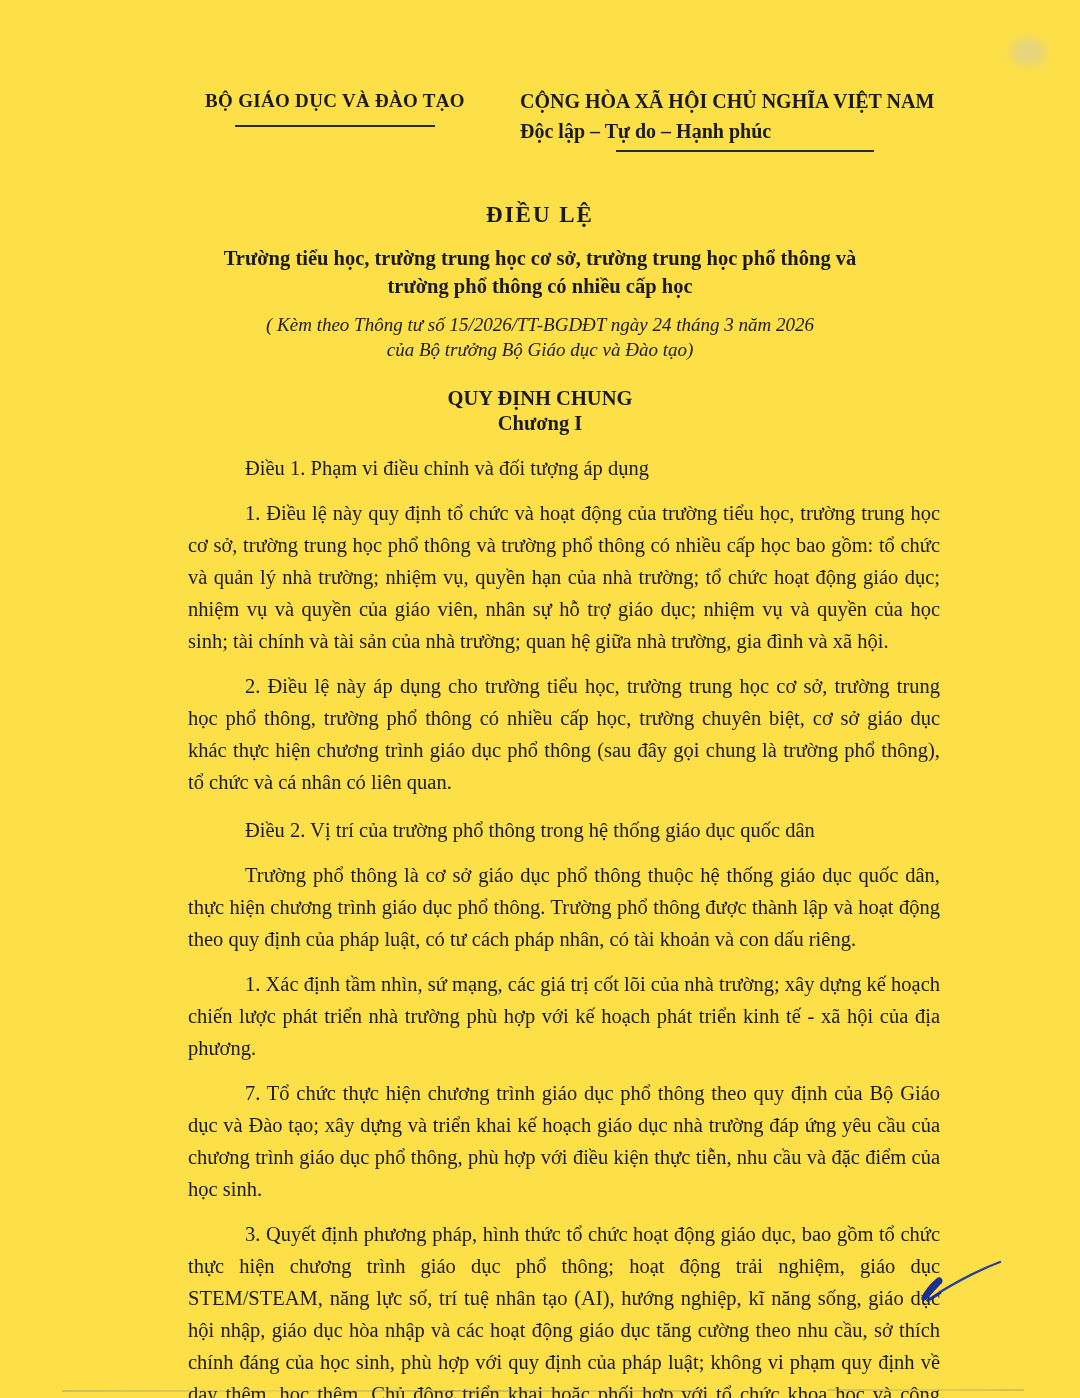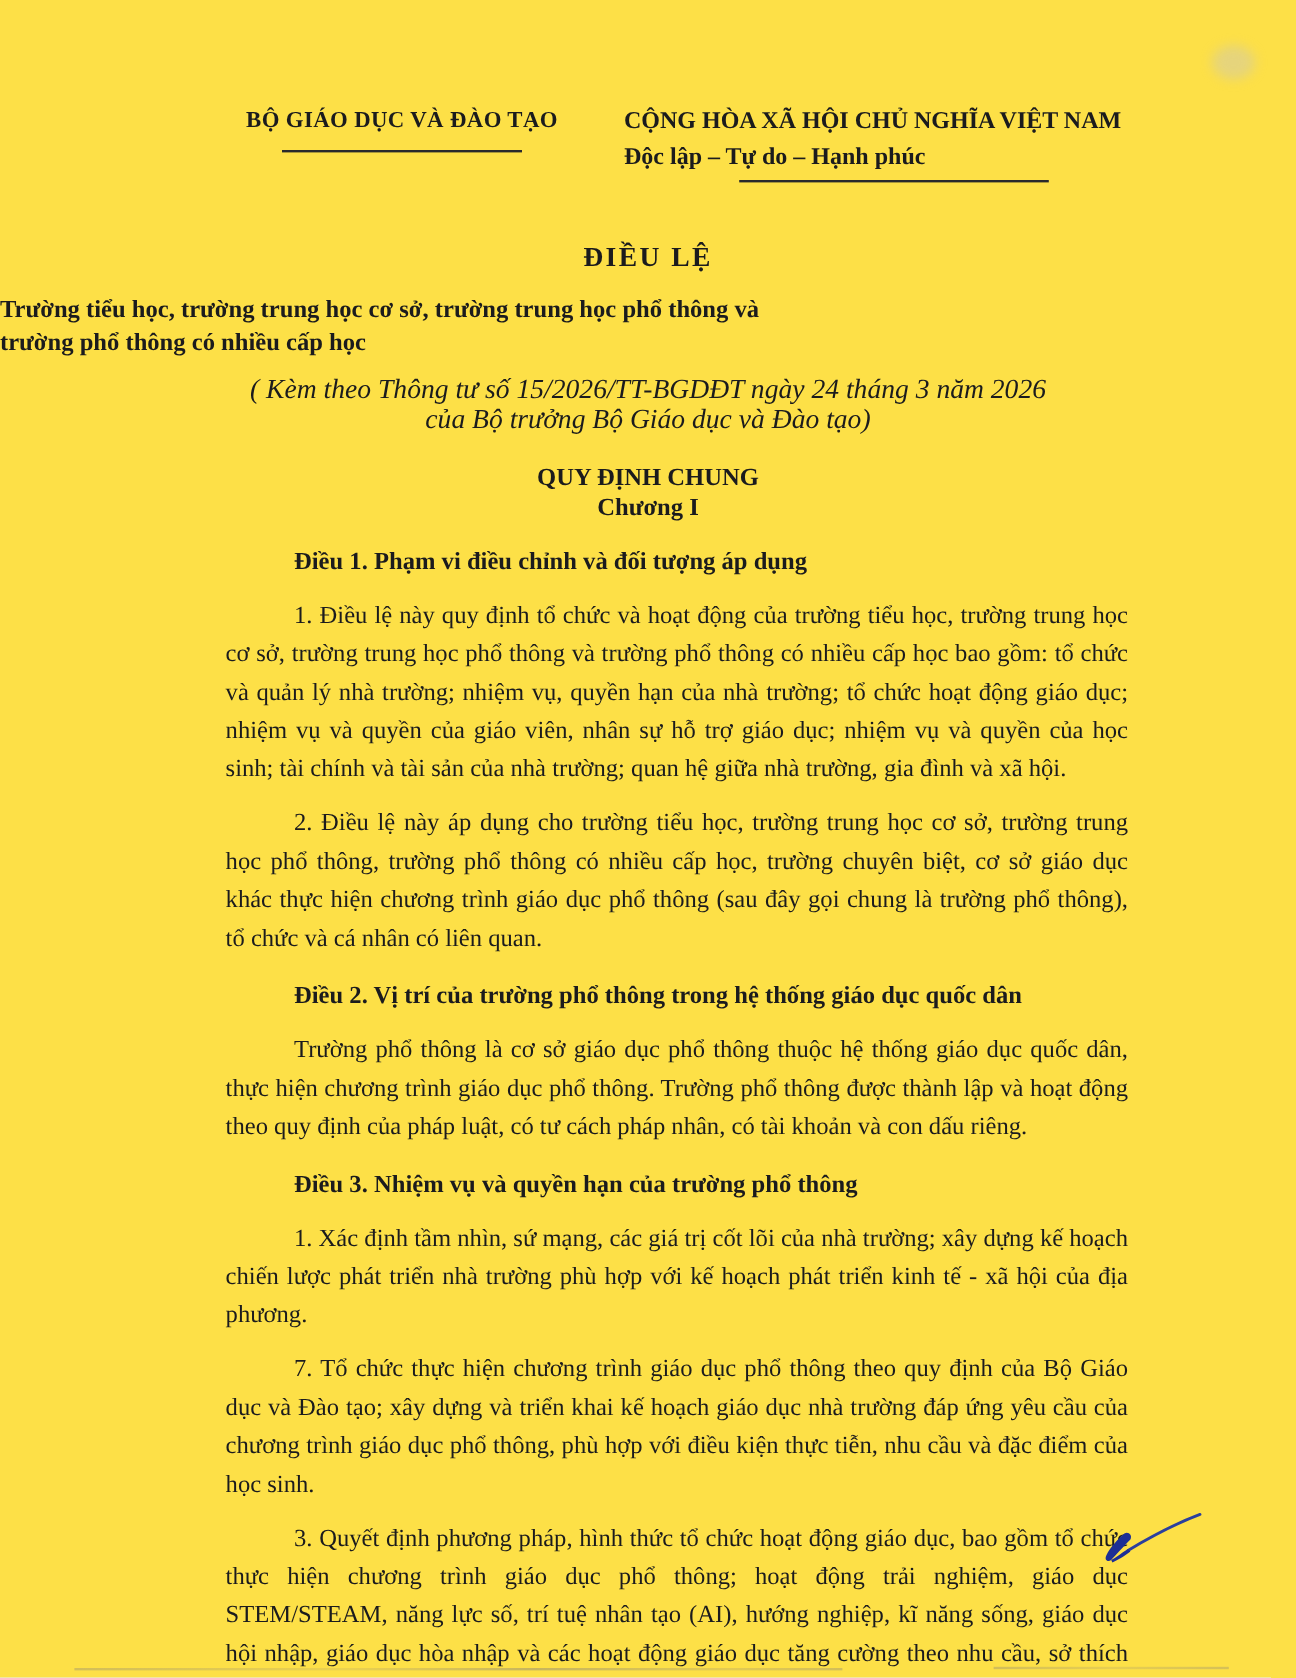--- a/index.html
+++ b/index.html
@@ -16,27 +16,27 @@
   .header{display:flex;padding-top:90px;}
   .header-left{width:370px;margin-left:150px;text-align:center;}
   .header-right{width:450px;text-align:left;}
   .issuer{font-weight:bold;font-size:19px;letter-spacing:.3px;white-space:nowrap;}
   .issuer-underline{width:200px;height:2px;background:#2a2a2c;margin:13px auto 0;}
   .national-title{font-weight:bold;font-size:20px;white-space:nowrap;}
   .motto{font-weight:bold;font-size:20px;margin-top:7px;}
   .motto-underline{width:258px;height:2px;background:#2a2a2c;margin:7px auto 0;}
   
   .doc-title{margin-top:50px;text-align:center;font-weight:bold;font-size:23px;letter-spacing:2px;}
-  .doc-subtitle{margin-top:16px;text-align:left;font-weight:bold;font-size:20.5px;line-height:28px;}
-  .doc-note{margin-top:12px;text-align:center;font-style:italic;font-size:23px;line-height:25px;}
+  .doc-subtitle{margin-top:16px;text-align:center;font-weight:bold;font-size:20.5px;line-height:28px;}
+  .doc-note{margin-top:12px;text-align:center;font-style:italic;font-size:19px;line-height:25px;}
   
   .chapter{margin-top:24px;text-align:center;font-weight:bold;font-size:20.5px;line-height:25px;}
   
   .content{margin:2px 140px 0 188px;}
-  .article-heading{font-weight:bold;font-size:20.5px;line-height:32px;text-indent:57px;margin-top:16px;text-align:left;}
+  .article-heading{font-weight:normal;font-size:20.5px;line-height:32px;text-indent:57px;margin-top:16px;text-align:left;}
   .para{font-size:20.5px;line-height:32px;text-align:justify;text-indent:57px;margin-top:13px;}
   
   .pen-mark{position:absolute;left:902px;top:1249px;width:102px;height:56px;}
   .corner-smudge{position:absolute;left:1010px;top:38px;width:36px;height:28px;
     background:rgba(195,195,205,.4);border-radius:50%;filter:blur(5px);}
   .scan-line-a{position:absolute;left:62px;top:1390px;width:640px;height:2px;
     background:linear-gradient(90deg,rgba(110,110,130,.30),rgba(110,110,130,.12) 35%,rgba(110,110,130,.38) 60%,rgba(110,110,130,.18) 85%,rgba(110,110,130,.30));}
   .scan-line-b{position:absolute;left:828px;top:1389px;width:196px;height:2px;
     background:linear-gradient(90deg,rgba(110,110,130,.30),rgba(110,110,130,.15) 50%,rgba(110,110,130,.28));}
 </style>
@@ -74,21 +74,20 @@
 
   <div class="content">
 
     <div class="article-heading">Điều 1. Phạm vi điều chỉnh và đối tượng áp dụng</div>
     <div class="para">1. Điều lệ này quy định tổ chức và hoạt động của trường tiểu học, trường trung học cơ sở, trường trung học phổ thông và trường phổ thông có nhiều cấp học bao gồm: tổ chức và quản lý nhà trường; nhiệm vụ, quyền hạn của nhà trường; tổ chức hoạt động giáo dục; nhiệm vụ và quyền của giáo viên, nhân sự hỗ trợ giáo dục; nhiệm vụ và quyền của học sinh; tài chính và tài sản của nhà trường; quan hệ giữa nhà trường, gia đình và xã hội.</div>
     <div class="para">2. Điều lệ này áp dụng cho trường tiểu học, trường trung học cơ sở, trường trung học phổ thông, trường phổ thông có nhiều cấp học, trường chuyên biệt, cơ sở giáo dục khác thực hiện chương trình giáo dục phổ thông (sau đây gọi chung là trường phổ thông), tổ chức và cá nhân có liên quan.</div>
 
     <div class="article-heading">Điều 2. Vị trí của trường phổ thông trong hệ thống giáo dục quốc dân</div>
     <div class="para">Trường phổ thông là cơ sở giáo dục phổ thông thuộc hệ thống giáo dục quốc dân, thực hiện chương trình giáo dục phổ thông. Trường phổ thông được thành lập và hoạt động theo quy định của pháp luật, có tư cách pháp nhân, có tài khoản và con dấu riêng.</div>
 
-    <div class="article-heading">Điều 3. Nhiệm vụ và quyền hạn của trường phổ thông</div>
     <div class="para">1. Xác định tầm nhìn, sứ mạng, các giá trị cốt lõi của nhà trường; xây dựng kế hoạch chiến lược phát triển nhà trường phù hợp với kế hoạch phát triển kinh tế - xã hội của địa phương.</div>
     <div class="para">7. Tổ chức thực hiện chương trình giáo dục phổ thông theo quy định của Bộ Giáo dục và Đào tạo; xây dựng và triển khai kế hoạch giáo dục nhà trường đáp ứng yêu cầu của chương trình giáo dục phổ thông, phù hợp với điều kiện thực tiễn, nhu cầu và đặc điểm của học sinh.</div>
     <div class="para">3. Quyết định phương pháp, hình thức tổ chức hoạt động giáo dục, bao gồm tổ chức thực hiện chương trình giáo dục phổ thông; hoạt động trải nghiệm, giáo dục STEM/STEAM, năng lực số, trí tuệ nhân tạo (AI), hướng nghiệp, kĩ năng sống, giáo dục hội nhập, giáo dục hòa nhập và các hoạt động giáo dục tăng cường theo nhu cầu, sở thích chính đáng của học sinh, phù hợp với quy định của pháp luật; không vi phạm quy định về dạy thêm, học thêm. Chủ động triển khai hoặc phối hợp với tổ chức khoa học và công nghệ, cơ sở sản xuất, kinh doanh, dịch vụ có chức năng trong hoạt động giáo</div>
 
   </div>
 
   <svg class="pen-mark" viewBox="0 0 102 56" aria-hidden="true">
     <path d="M98,13 C82,19 58,31 38,43" fill="none" stroke="var(--pen_blue,#2b3f9e)" stroke-width="2.4" stroke-linecap="round"></path>
     <path d="M40,34 C34,40 27,48 24,51 C21,53 18,51 20,47 C23,41 30,33 35,29 C38,27 42,30 40,34 Z" fill="var(--pen_blue_dark,#1d2f95)"></path>
     <path d="M24,51 C28,49 34,44 38,42 L40,44 C35,48 28,52 25,53 Z" fill="var(--pen_blue_dark,#1d2f95)"></path>

